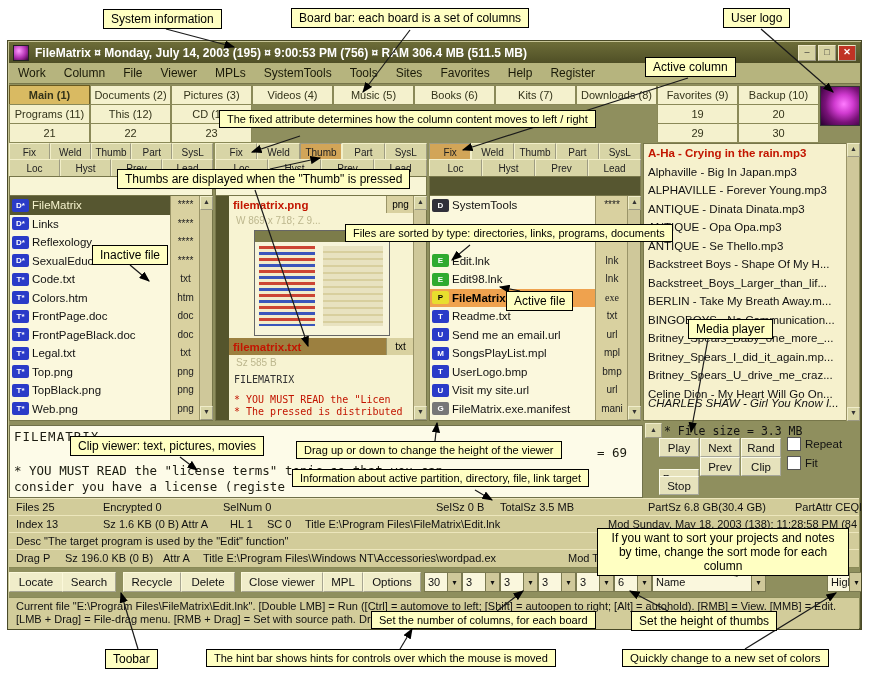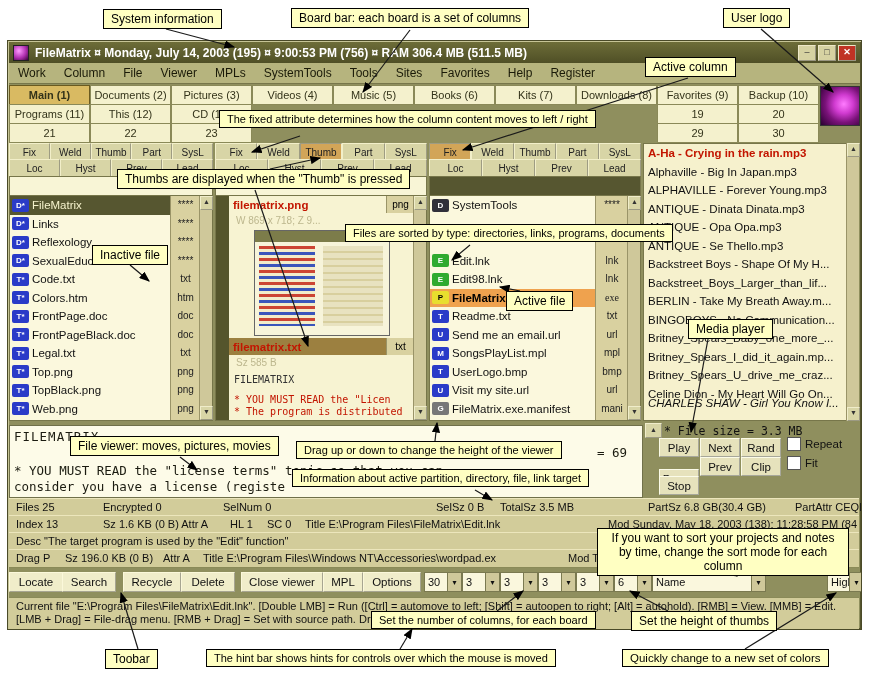--- a/index.html
+++ b/index.html
@@ -246,21 +246,21 @@
         </div>
         <div class="tmeta m1">W 869 x 718; Z 9...</div>
         <div class="thumb-img"></div>
         <div class="titem t2">
           <span class="tname">filematrix.txt</span>
           <span class="text-chip">txt</span>
         </div>
         <div class="tmeta m2">Sz 585 B</div>
         <div class="tprev p1">FILEMATRIX</div>
         <div class="tprev p2">* YOU MUST READ the "Licen</div>
-        <div class="tprev p3">* The program is distributed</div>
+        <div class="tprev p3">* The pressed is distributed</div>
         <div class="vscroll">
             <div class="sarrow up">▲</div>
             <div class="sarrow dn">▼</div>
           </div>
       </div>
     </div>
 
     <div class="fcol" id="col3" style="left:421px;width:212px">
       <div class="hdr-row r1">
           <div class="hbtn pressed">Fix</div>
@@ -500,21 +500,21 @@
   <div class="callout" style="left:103px;top:9px">System information</div>
   <div class="callout" style="left:291px;top:8px">Board bar: each board is a set of columns</div>
   <div class="callout" style="left:723px;top:8px">User logo</div>
   <div class="callout" style="left:645px;top:57px">Active column</div>
   <div class="callout" style="left:219px;top:110px;font-size:11px">The fixed attribute determines how the column content moves to left / right</div>
   <div class="callout" style="left:117px;top:169px">Thumbs are displayed when the "Thumb" is pressed</div>
   <div class="callout" style="left:92px;top:245px">Inactive file</div>
   <div class="callout" style="left:345px;top:224px;font-size:11px">Files are sorted by type: directories, links, programs, documents</div>
   <div class="callout" style="left:506px;top:291px">Active file</div>
   <div class="callout" style="left:688px;top:319px">Media player</div>
-  <div class="callout" style="left:70px;top:436px">File viewer: moves, pictures, movies</div>
+  <div class="callout" style="left:70px;top:436px">Clip viewer: text, pictures, movies</div>
   <div class="callout" style="left:296px;top:441px;font-size:11px">Drag up or down to change the height of the viewer</div>
   <div class="callout" style="left:292px;top:469px;font-size:11px">Information about active partition, directory, file, link target</div>
   <div class="callout wrap" style="left:597px;top:528px">If you want to sort your projects and notes by time, change the sort mode for each column</div>
   <div class="callout" style="left:371px;top:611px;font-size:11px">Set the number of columns, for each board</div>
   <div class="callout" style="left:631px;top:611px">Set the height of thumbs</div>
   <div class="callout" style="left:105px;top:649px">Toobar</div>
   <div class="callout" style="left:206px;top:649px;font-size:11px">The hint bar shows hints for controls over which the mouse is moved</div>
   <div class="callout" style="left:622px;top:649px;font-size:11.5px">Quickly change to a new set of colors</div>
 </div>
 

